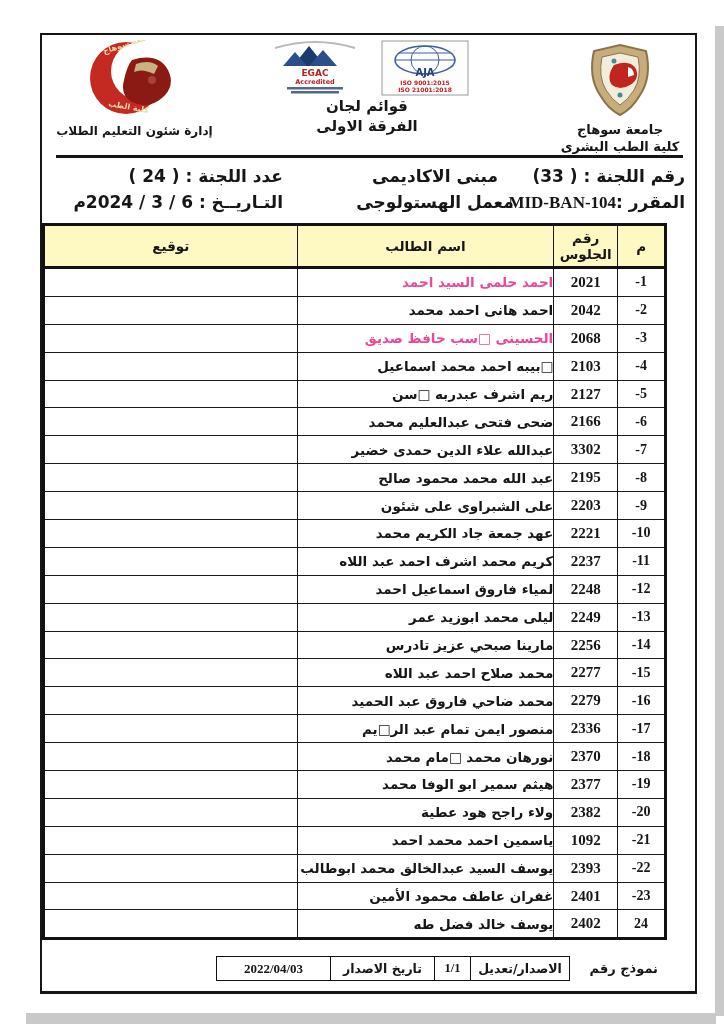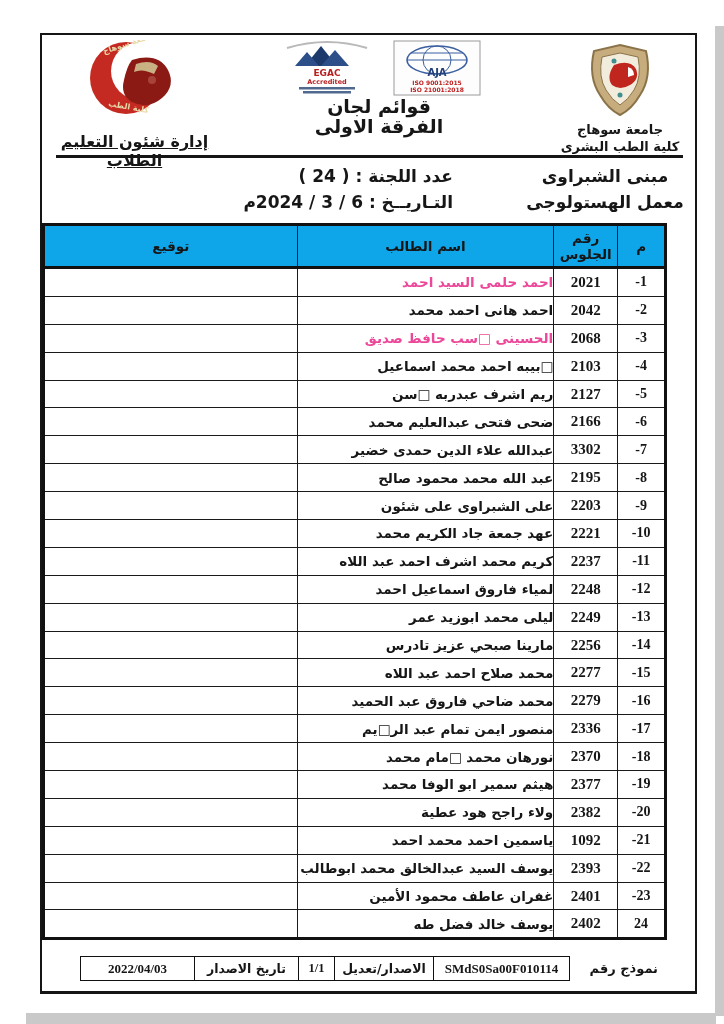--- a/index.html
+++ b/index.html
@@ -9,42 +9,42 @@
   
   .scan-right{position:absolute;right:0;top:26px;width:9px;height:990px;background:#c9c9c9;}
   .scan-bottom{position:absolute;left:26px;bottom:0;height:11px;width:690px;background:#c9c9c9;}
 
   
   .frame{position:absolute;left:40px;top:33px;width:653px;height:956px;
          border:2px solid #151515;border-bottom-width:3px;background:#fff;}
 
   
   .h-left{position:absolute;left:10px;top:5px;width:165px;text-align:center;}
-  .h-left .dept{font-size:16px;font-weight:bold;margin-top:10px;text-decoration:underline;}
-  .h-center{position:absolute;left:212px;top:5px;width:250px;text-align:center;}
+  .h-left .dept{font-size:12px;font-weight:bold;margin-top:2px;}
+  .h-center{position:absolute;left:200px;top:5px;width:250px;text-align:center;}
   .logos{display:flex;justify-content:center;align-items:flex-start;gap:16px;height:56px;}
-  .title-line{font-size:19px;font-weight:bold;line-height:20px;direction:rtl;}
+  .title-line{font-size:15px;font-weight:bold;line-height:20px;direction:rtl;}
   .h-right{position:absolute;right:10px;top:8px;width:130px;text-align:center;}
   .h-right .uline{font-size:13px;font-weight:bold;line-height:17px;}
   .hr1{position:absolute;left:14px;right:12px;top:120px;height:2.5px;background:#151515;}
 
   
   .info{position:absolute;top:128px;right:10px;left:14px;direction:rtl;display:flex;}
   .info div{font-size:17px;font-weight:bold;line-height:26px;white-space:nowrap;}
   .i-right{width:170px;text-align:right;}
   .i-mid{width:160px;text-align:center;}
   .i-left{flex:1;text-align:right;padding-left:6px;padding-right:72px;box-sizing:border-box;}
   .ltrcode{direction:ltr;unicode-bidi:isolate;font-family:"Liberation Serif",serif;}
 
   
   table.roster{position:absolute;top:188px;right:28px;border-collapse:collapse;
                direction:rtl;table-layout:fixed;background:#fff;}
   table.roster,.roster th,.roster td{border:1px solid #1a1a1a;}
   table.roster{border:3px solid #111;}
-  .roster th{background:#0ea5e9;height:40px;font-size:13.5px;font-weight:bold;
+  .roster th{background:#fef9c3;height:40px;font-size:13.5px;font-weight:bold;
              border-bottom:3px solid #111;padding:0 2px;}
   .roster td{height:26.9px;padding:0;}
   .cell-index{width:46px;text-align:center;direction:ltr;
               font-family:"Liberation Serif",serif;font-weight:bold;font-size:14px;}
   .cell-seat{width:63px;text-align:center;direction:ltr;
              font-family:"Liberation Serif",serif;font-weight:bold;font-size:15px;}
   .cell-name{width:257px;text-align:right;padding:0 9px 0 2px;font-size:13.5px;font-weight:bold;}
   .cell-sign{width:253px;}
   .red{color:#ec4899;}
 
@@ -118,22 +118,26 @@
       <circle cx="30" cy="18" r="2.5" fill="#3f8f8f"></circle>
       <circle cx="36" cy="52" r="2.5" fill="#3f8f8f"></circle>
     </svg>
     <div class="uline">جامعة سوهاج</div>
     <div class="uline">كلية الطب البشرى</div>
   </div>
 
   <div class="hr1"></div>
 
   <div class="info">
+    <div class="i-right">
+      <span>رقم اللجنة : ( 33)</span><br>
+      <span>المقرر :</span><span class="ltrcode">MID-BAN-104</span>
+    </div>
     <div class="i-mid">
-      <span>مبنى الشبراوى</span><br>
+      <span>مبنى الاكاديمى</span><br>
       <span>معمل الهستولوجى</span>
     </div>
     <div class="i-left">
       <span>عدد اللجنة : ( 24 )</span><br>
       <span>التـاريــخ : 6 / 3 / 2024م</span>
     </div>
   </div>
 
   <table class="roster">
     <colgroup>
@@ -294,21 +298,20 @@
           <td class="cell-seat">2402</td>
           <td class="cell-name">يوسف خالد فضل طه</td>
           <td class="cell-sign"></td>
         </tr>
       </tbody>
   </table>
 
   <div class="footer">
     <div class="f-label">نموذج رقم</div>
     <div class="f-box">
-      <div class="f-cell f-code">SMdS0Sa00F010114</div>
       <div class="f-cell f-issue">الاصدار/تعديل</div>
       <div class="f-cell f-ver">1/1</div>
       <div class="f-cell f-datelab">تاريخ الاصدار</div>
       <div class="f-cell f-dateval">2022/04/03</div>
     </div>
   </div>
 
 </div>
 
 </body></html>

